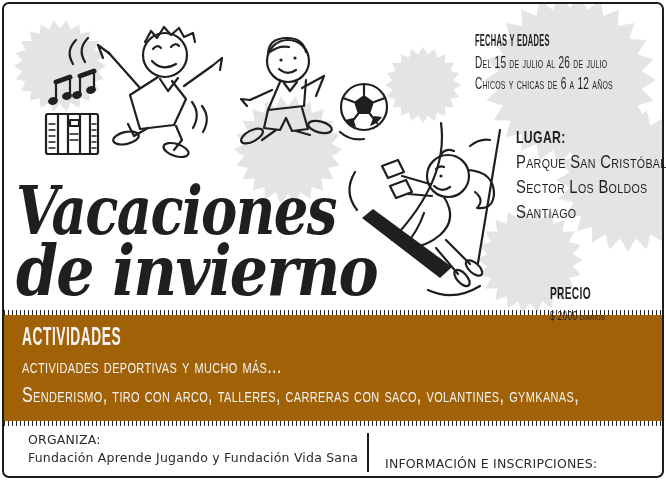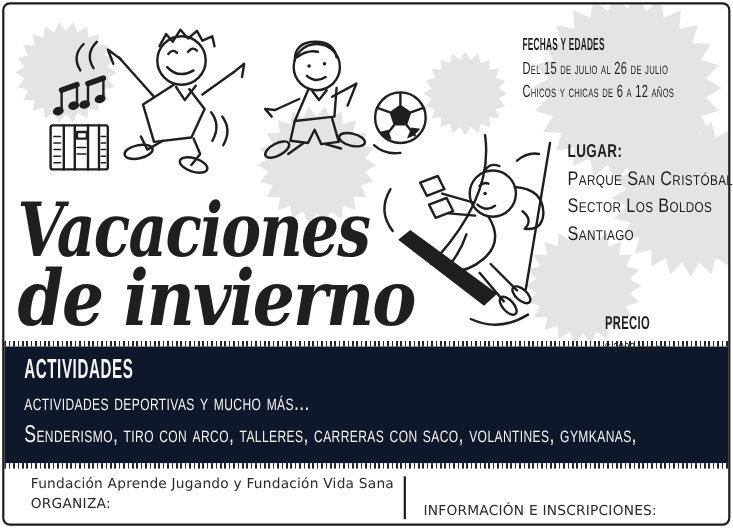--- a/index.html
+++ b/index.html
@@ -29,21 +29,21 @@
   .fechas .sc{font-size:16px;line-height:21px;}
 
   .lugar{left:516px;top:126px;}
   .lugar .h{font-size:17px;line-height:24px;}
   .lugar .sc{font-size:18px;line-height:25px;}
 
   .precio{left:550px;top:244px;margin-top:39px;}
   .precio .h{font-size:17px;line-height:22px;}
   .precio .sc{font-size:12px;line-height:22px;}
 
-  .band{position:absolute;left:4px;right:4px;top:315px;height:106px;background:#0f172a;z-index:2;
+  .band{position:absolute;left:4px;right:4px;top:315px;height:106px;background:#a16207;z-index:2;
         color:#f4f4f4;padding:6px 0 0 18px;box-sizing:border-box;}
   .band::before,.band::after{content:"";position:absolute;left:0;right:0;height:5px;
         background:repeating-linear-gradient(to right,#262626 0 1.5px,rgba(0,0,0,0) 1.5px 4px);}
   .band::before{top:-5px;} .band::after{bottom:-5px;}
   .band .h{font-size:25px;line-height:30px;letter-spacing:1px;}
   .band .sc{font-size:22px;line-height:29px;letter-spacing:.5px;}
 
   .footer{font-family:"DejaVu Sans",sans-serif;font-size:12.5px;line-height:18px;color:#2a2a2a;letter-spacing:.2px;}
   .footer-left{left:28px;top:431px;}
   .footer-right{left:385px;top:431px;margin-top:24px;}
@@ -191,22 +191,22 @@
     <div class="sc"><span class="sx sx70">$ 2000 diarios</span></div>
   </div>
 
   <div class="band">
     <div class="h"><span class="sx sx55">ACTIVIDADES</span></div>
     <div class="sc"><span class="sx sx73">actividades deportivas y mucho más...</span></div>
     <div class="sc"><span class="sx sx73">Senderismo, tiro con arco, talleres, carreras con saco, volantines, gymkanas,</span></div>
   </div>
 
   <div class="txt footer footer-left">
+    <div>ORGANIZA:</div>
     <div>Fundación Aprende Jugando y Fundación Vida Sana</div>
-    <div>ORGANIZA:</div>
   </div>
   <div class="footer-divider"></div>
   <div class="txt footer footer-right">
     <div>INFORMACIÓN E INSCRIPCIONES:</div>
   </div>
 
   <div class="frame"></div>
 </div>
 
 </body></html>

